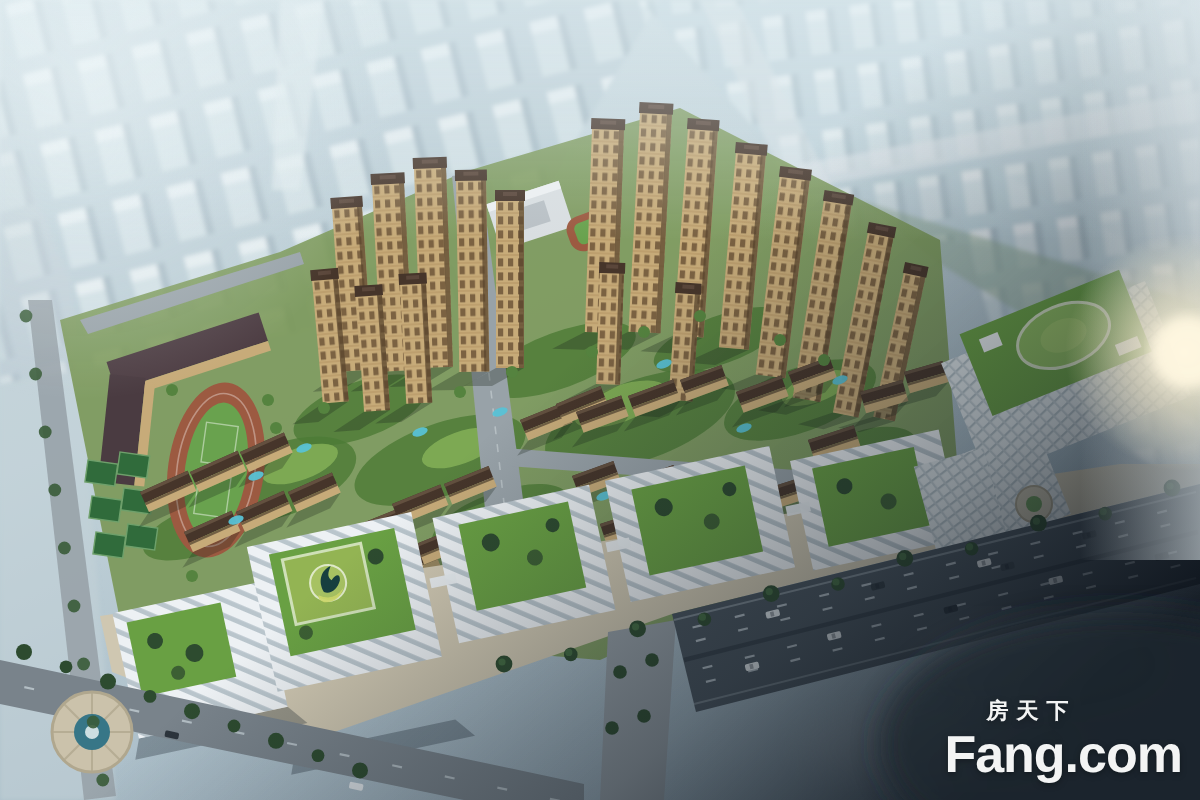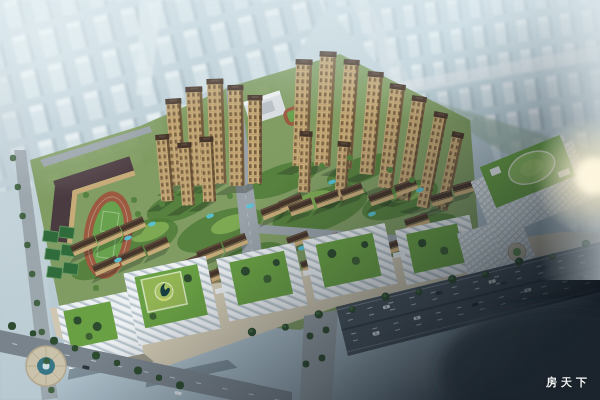--- a/index.html
+++ b/index.html
@@ -813,14 +813,15 @@
     <rect width="600" height="120" fill="url(#gTop)"></rect>
     <rect x="540" y="0" width="60" height="280" fill="url(#gRight)"></rect>
     <circle cx="40" cy="40" r="160" fill="url(#rMist)"></circle>
     <circle cx="592" cy="176" r="85" fill="url(#rFlare)"></circle>
     <circle cx="594" cy="176" r="18" fill="#fff7e0" opacity="0.9" filter="url(#fB3)"></circle>
   </g>
 </svg>
 
 <div class="watermark">
   <div class="wm-cn">房天下</div>
+  <div class="wm-en">Fang.com</div>
 </div>
 </div>
 
 </body></html>

